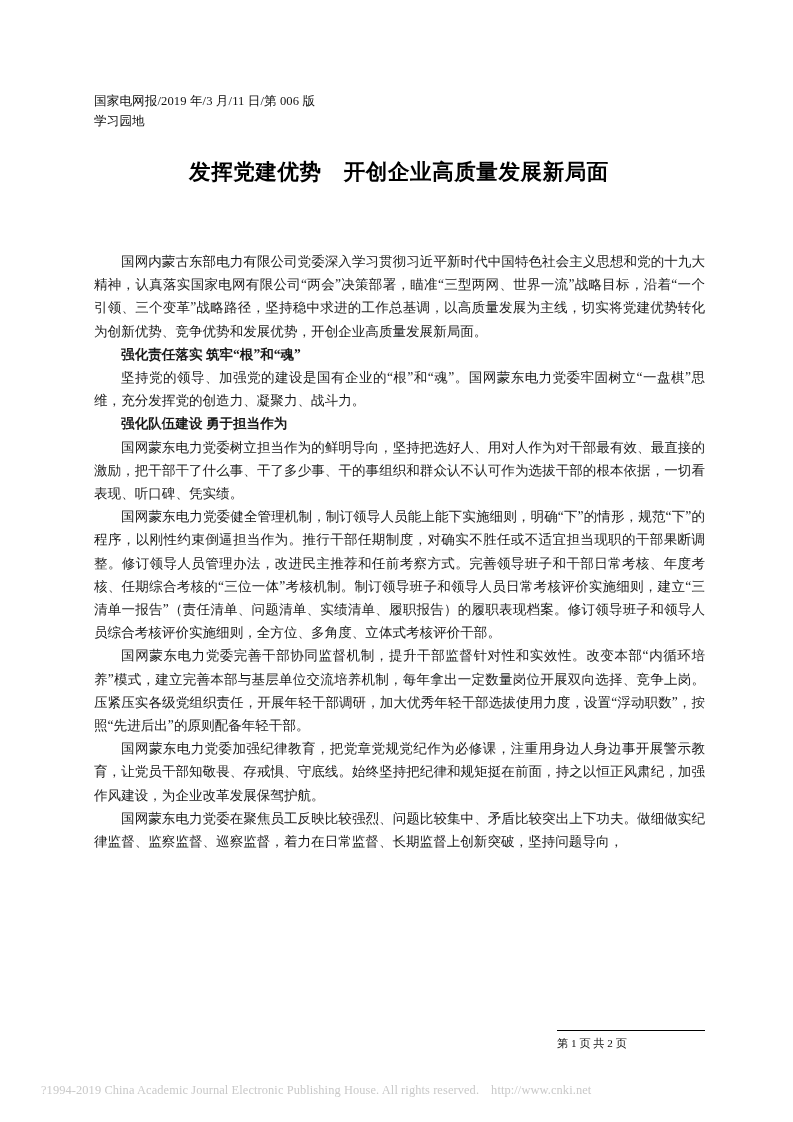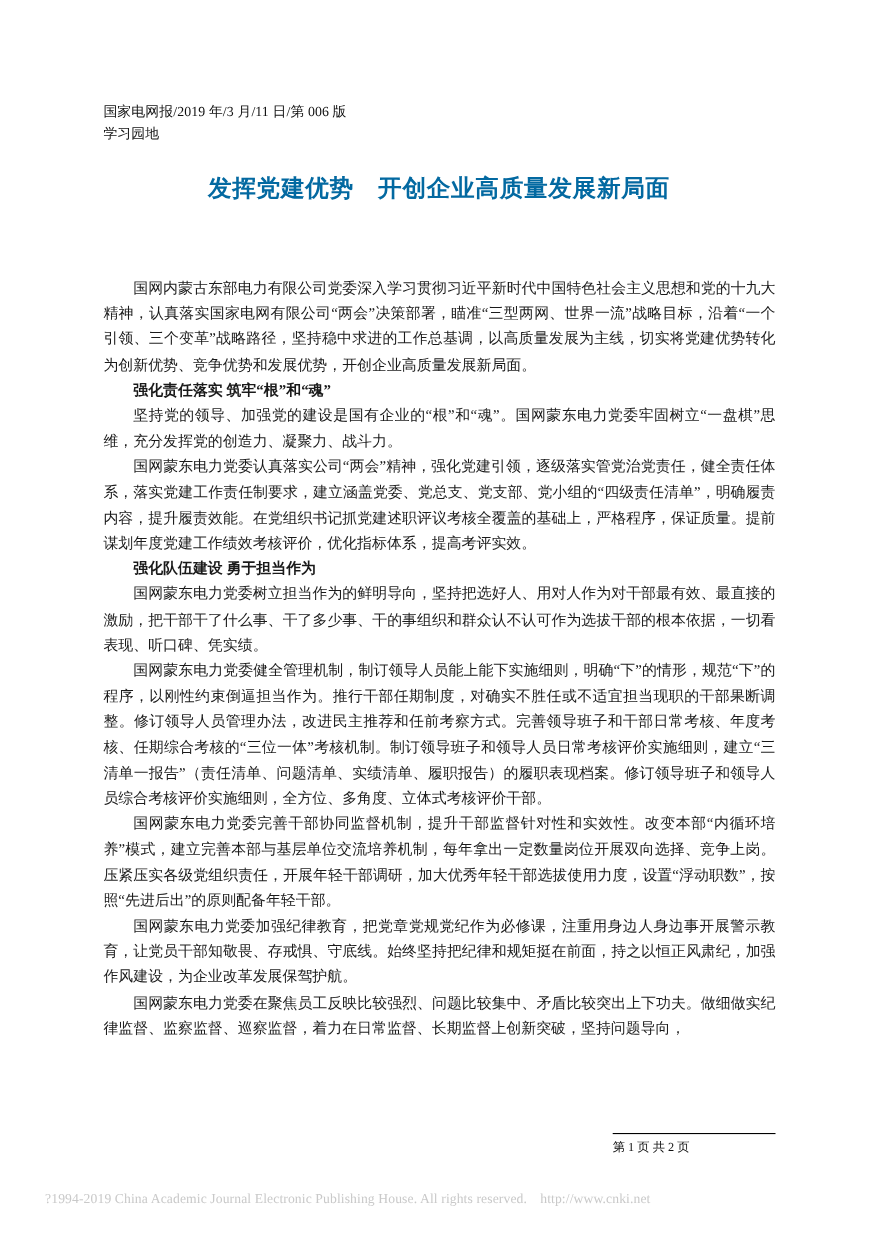--- a/index.html
+++ b/index.html
@@ -44,21 +44,21 @@
   .doc-title {
     position: absolute;
     left: 94px;
     top: 157px;
     width: 610px;
     text-align: center;
     font-size: 21.5px;
     font-weight: bold;
     line-height: 30px;
     letter-spacing: 0.6px;
-    color: #0369a1;
+    color: #000000;
     font-family: "DejaVu Sans", "Liberation Sans", sans-serif;
   }
 
   
   .byline {
     position: absolute;
     left: 94px;
     top: 208px;
     width: 610px;
     text-align: center;
@@ -139,21 +139,20 @@
     <div class="line">学习园地</div>
   </div>
 
   <div class="doc-title">发挥党建优势　开创企业高质量发展新局面</div>
 
 
   <div class="body-text" id="body-text">
       <p class="">国网内蒙古东部电力有限公司党委深入学习贯彻习近平新时代中国特色社会主义思想和党的十九大精神，认真落实国家电网有限公司“两会”决策部署，瞄准“三型两网、世界一流”战略目标，沿着“一个引领、三个变革”战略路径，坚持稳中求进的工作总基调，以高质量发展为主线，切实将党建优势转化为创新优势、竞争优势和发展优势，开创企业高质量发展新局面。</p>
       <p class="subhead">强化责任落实 筑牢“根”和“魂”</p>
       <p class="">坚持党的领导、加强党的建设是国有企业的“根”和“魂”。国网蒙东电力党委牢固树立“一盘棋”思维，充分发挥党的创造力、凝聚力、战斗力。</p>
-      <p class="">国网蒙东电力党委认真落实公司“两会”精神，强化党建引领，逐级落实管党治党责任，健全责任体系，落实党建工作责任制要求，建立涵盖党委、党总支、党支部、党小组的“四级责任清单”，明确履责内容，提升履责效能。在党组织书记抓党建述职评议考核全覆盖的基础上，严格程序，保证质量。提前谋划年度党建工作绩效考核评价，优化指标体系，提高考评实效。</p>
       <p class="subhead">强化队伍建设 勇于担当作为</p>
       <p class="">国网蒙东电力党委树立担当作为的鲜明导向，坚持把选好人、用对人作为对干部最有效、最直接的激励，把干部干了什么事、干了多少事、干的事组织和群众认不认可作为选拔干部的根本依据，一切看表现、听口碑、凭实绩。</p>
       <p class="">国网蒙东电力党委健全管理机制，制订领导人员能上能下实施细则，明确“下”的情形，规范“下”的程序，以刚性约束倒逼担当作为。推行干部任期制度，对确实不胜任或不适宜担当现职的干部果断调整。修订领导人员管理办法，改进民主推荐和任前考察方式。完善领导班子和干部日常考核、年度考核、任期综合考核的“三位一体”考核机制。制订领导班子和领导人员日常考核评价实施细则，建立“三清单一报告”（责任清单、问题清单、实绩清单、履职报告）的履职表现档案。修订领导班子和领导人员综合考核评价实施细则，全方位、多角度、立体式考核评价干部。</p>
       <p class="">国网蒙东电力党委完善干部协同监督机制，提升干部监督针对性和实效性。改变本部“内循环培养”模式，建立完善本部与基层单位交流培养机制，每年拿出一定数量岗位开展双向选择、竞争上岗。压紧压实各级党组织责任，开展年轻干部调研，加大优秀年轻干部选拔使用力度，设置“浮动职数”，按照“先进后出”的原则配备年轻干部。</p>
       <p class="">国网蒙东电力党委加强纪律教育，把党章党规党纪作为必修课，注重用身边人身边事开展警示教育，让党员干部知敬畏、存戒惧、守底线。始终坚持把纪律和规矩挺在前面，持之以恒正风肃纪，加强作风建设，为企业改革发展保驾护航。</p>
       <p class="">国网蒙东电力党委在聚焦员工反映比较强烈、问题比较集中、矛盾比较突出上下功夫。做细做实纪律监督、监察监督、巡察监督，着力在日常监督、长期监督上创新突破，坚持问题导向，</p>
     </div>
 
   <div class="footer">
     <div class="rule"></div>

